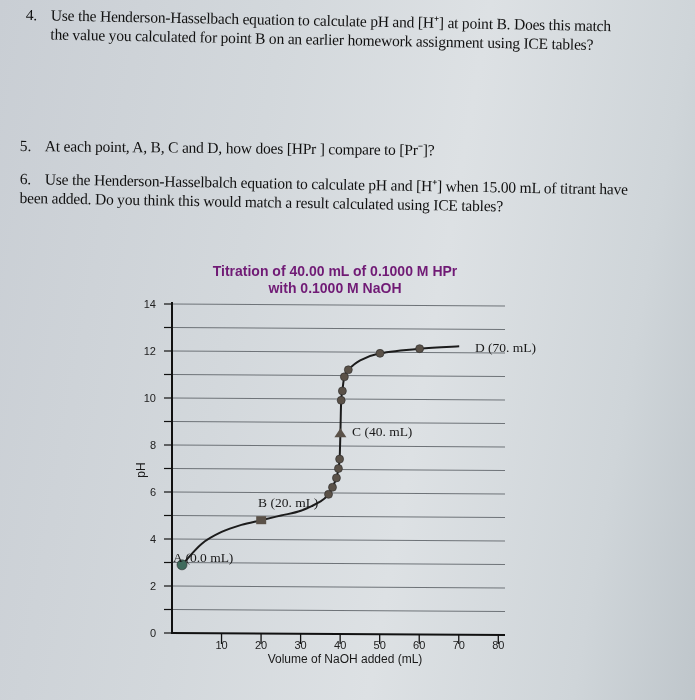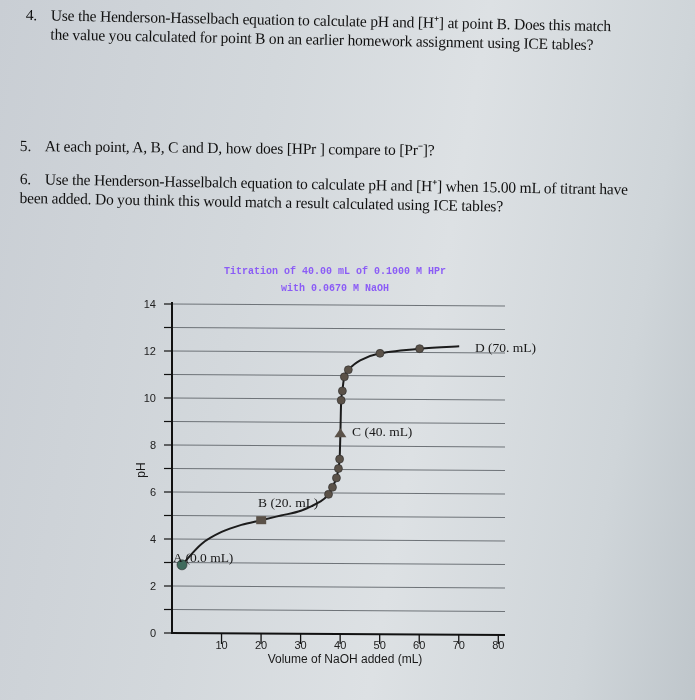--- a/index.html
+++ b/index.html
@@ -9,21 +9,21 @@
     font-family: "Liberation Serif", serif; color: #111;
   }
   .q { position: absolute; font-size: 15.5px; line-height: 19px; letter-spacing: -0.2px; }
   .q .num { position: absolute; left: 0; top: 0; }
   .q .txt { position: absolute; left: 25px; top: 0; white-space: nowrap; }
   #q4 { left: 26px; top: 5px; transform: rotate(1.1deg); transform-origin: left top; }
   #q5 { left: 20px; top: 136px; transform: rotate(0.6deg); transform-origin: left top; }
   #q6 { left: 20px; top: 169px; transform: rotate(1.0deg); transform-origin: left top; }
   .chart-title {
     position: absolute; left: 200px; top: 263px; width: 270px; text-align: center;
-    font-family: Liberation Mono, monospace; font-weight: bold; font-size: 10px; line-height: 17px; color: #8b5cf6;
+    font-family: Liberation Sans, sans-serif; font-weight: bold; font-size: 14px; line-height: 17px; color: #701a75;
   }
   svg#plot { position: absolute; left: 0; top: 0; }
   .tick-label { font-family: "Liberation Sans", sans-serif; font-size: 11px; fill: #222; }
   .axis-title { font-family: "Liberation Sans", sans-serif; font-size: 12px; fill: #1a1a1a; }
   .pt-label { font-family: "Liberation Serif", serif; font-size: 13.5px; fill: #1a1a1a; }
 </style>
 </head>
 <body>
 
 <div id="q4" class="q">
@@ -38,21 +38,21 @@
 </div>
 
 <div id="q6" class="q">
   <span class="num">6.</span>
   <span class="txt">Use the Henderson-Hasselbalch equation to calculate pH and [H⁺] when 15.00 mL of titrant have</span>
   <span class="txt" style="top:19px; left:0">been added.  Do you think this would match a result calculated using ICE tables?</span>
 </div>
 
 <div class="chart-title">
   <div>Titration of 40.00 mL of 0.1000 M HPr</div>
-  <div>with 0.0670 M NaOH</div>
+  <div>with 0.1000 M NaOH</div>
 </div>
 
 <svg id="plot" width="695" height="700" viewBox="0 0 695 700">
 
   <g id="grid" stroke="#6e7378" stroke-width="1.1">
       <line x1="172" y1="609.5" x2="505" y2="611.5"></line>
       <line x1="172" y1="586" x2="505" y2="588"></line>
       <line x1="172" y1="562.5" x2="505" y2="564.5"></line>
       <line x1="172" y1="539" x2="505" y2="541"></line>
       <line x1="172" y1="515.5" x2="505" y2="517.5"></line>

